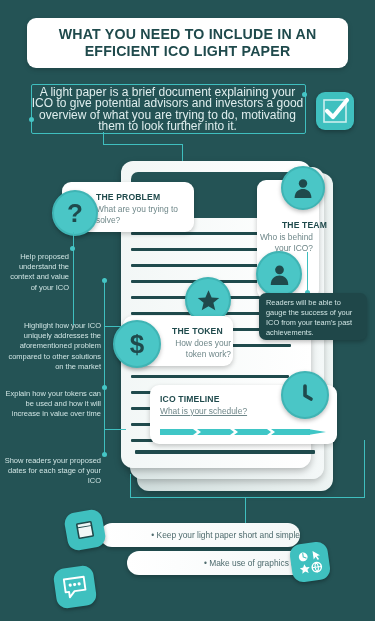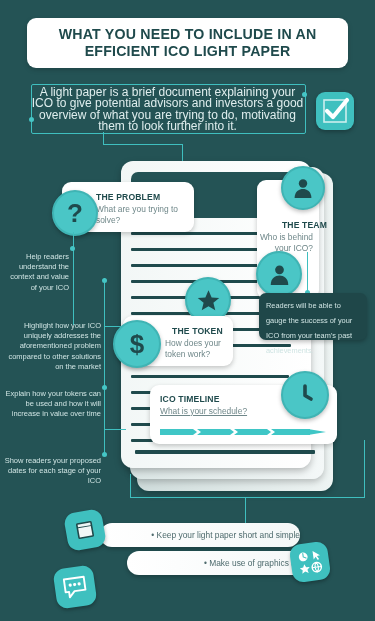--- a/index.html
+++ b/index.html
@@ -88,21 +88,21 @@
     position:absolute;color:#cfe4e3;font-size:7.5px;line-height:10.2px;text-align:right;
   }
 
   
   .callout{
     position:absolute;left:259px;top:293px;width:108px;height:47px;
     background:#1f4749;border-radius:7px;
     box-shadow:0 2px 4px rgba(0,0,0,.25);
   }
   .callout p{
-    margin:0;padding:5px 7px;color:#cfe4e3;font-size:7.4px;line-height:15px;
+    margin:0;padding:5px 7px;color:#cfe4e3;font-size:7.4px;line-height:10px;
   }
 
   
   .tip{
     position:absolute;height:24px;border-radius:12px;
     background:linear-gradient(to right,#ffffff,#f3f7f7);
     box-shadow:0 2px 4px rgba(0,0,0,.25);
     display:flex;align-items:center;justify-content:flex-end;
   }
   .tip span{color:#4e6b6d;font-size:8.4px;white-space:nowrap;}
@@ -160,35 +160,35 @@
   <div class="line" style="left:131px;top:439px;width:120px;"></div>
   <div class="line" style="left:135px;top:450px;width:180px;height:4px;"></div>
 
   <div class="card" style="left:62px;top:182px;width:132px;height:50px;">
     <div class="ttl" style="left:34px;top:10px;">THE PROBLEM</div>
     <div class="sub" style="left:34px;top:22px;width:92px;">What are you trying to solve?</div>
   </div>
   <div class="badge" style="left:52px;top:190px;width:42px;height:42px;font-size:26px;font-weight:bold;">?</div>
   <div class="conn conn-v" style="left:72.5px;top:232px;height:93px;"></div>
   <div class="dot" style="left:70px;top:246px;"></div>
-  <div class="note" style="left:3px;top:252px;width:66px;">Help readers understand the context and value of your ICO</div>
+  <div class="note" style="left:3px;top:252px;width:66px;">Help proposed understand the context and value of your ICO</div>
 
   <div class="badge" style="left:185px;top:277px;width:42px;height:42px;">
     <svg width="25" height="25" viewBox="0 0 24 24">
       <path d="M12 2.2 L15 9 L22.3 9.5 L16.7 14.2 L18.5 21.4 L12 17.4 L5.5 21.4 L7.3 14.2 L1.7 9.5 L9 9 Z" fill="#1f4a4c"></path>
     </svg>
   </div>
   <div class="conn conn-v" style="left:104px;top:278px;height:48px;"></div>
   <div class="conn conn-h" style="left:104px;top:326px;width:22px;"></div>
   <div class="dot" style="left:101.5px;top:278px;"></div>
   <div class="note" style="left:3px;top:321px;width:98px;">Highlight how your ICO uniquely addresses the aforementioned problem compared to other solutions on the market</div>
 
   <div class="card" style="left:123px;top:316px;width:110px;height:50px;">
     <div class="ttl" style="left:49px;top:10px;">THE TOKEN</div>
-    <div class="sub" style="left:42px;top:22px;width:66px;">How does your token work?</div>
+    <div class="sub" style="left:42px;top:22px;width:66px;text-align:right;">How does your token work?</div>
   </div>
   <div class="badge" style="left:113px;top:320px;width:44px;height:44px;font-size:26px;font-weight:bold;">$</div>
   <div class="conn conn-v" style="left:104px;top:326px;height:103px;"></div>
   <div class="conn conn-h" style="left:104px;top:429px;width:22px;"></div>
   <div class="dot" style="left:101.5px;top:385px;"></div>
   <div class="note" style="left:3px;top:389px;width:98px;">Explain how your tokens can be used and how it will increase in value over time</div>
 
   <div class="card" style="left:150px;top:385px;width:187px;height:59px;">
     <div class="ttl" style="left:10px;top:9px;">ICO TIMELINE</div>
     <div class="sub" style="left:10px;top:21px;width:150px;text-decoration:underline;">What is your schedule?</div>

